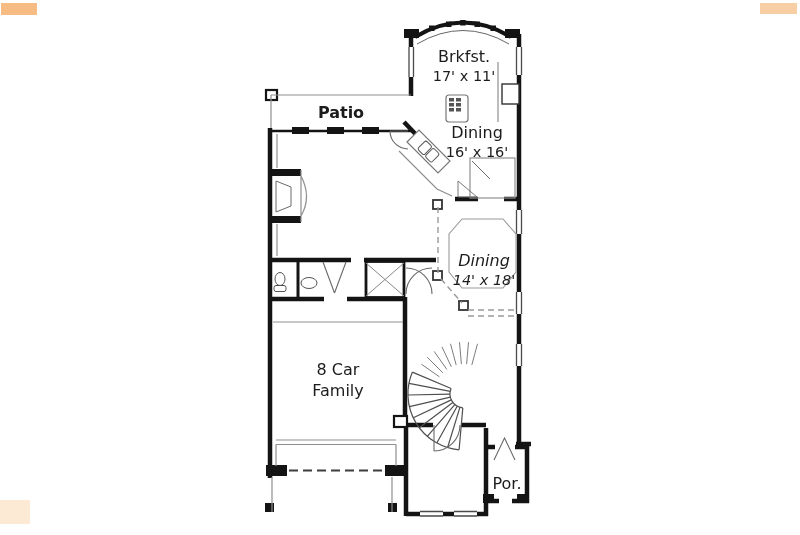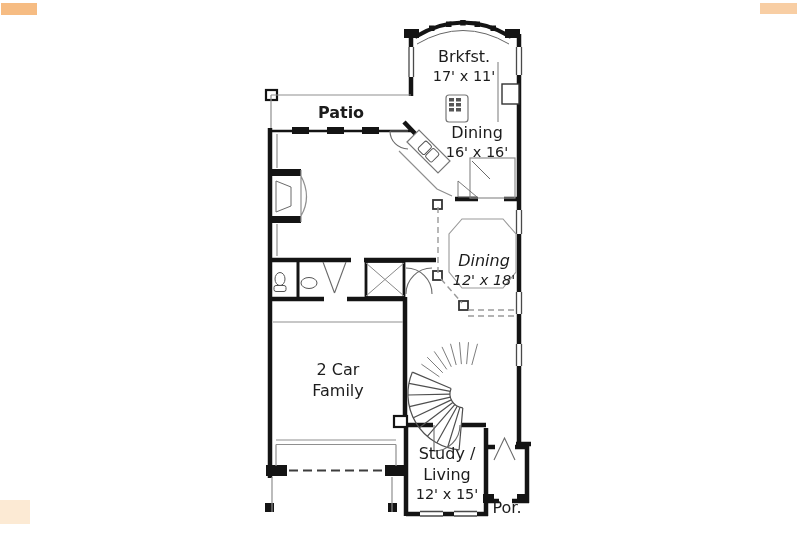--- a/index.html
+++ b/index.html
@@ -201,31 +201,26 @@
   </div>
 
   <div class="room-label" style="left:477px;top:142px;">
     <div class="nm">Dining</div>
     <div class="dm">16' x 16'</div>
   </div>
 
 
   <div class="room-label" style="left:484px;top:270px;font-style:italic;">
     <div class="nm">Dining</div>
-    <div class="dm">12' x 18'</div>
+    <div class="dm">14' x 18'</div>
   </div>
 
   <div class="room-label" style="left:338px;top:380px;">
-    <div class="nm">2 Car</div>
+    <div class="nm">8 Car</div>
     <div class="nm">Family</div>
   </div>
 
-  <div class="room-label" style="left:447px;top:474px;">
-    <div class="nm">Study /</div>
-    <div class="nm">Living</div>
-    <div class="dm">12' x 15'</div>
-  </div>
-
-  <div class="room-label" style="left:507px;top:484px;margin-top:24px;">
+
+  <div class="room-label" style="left:507px;top:484px;">
     <div class="nm">Por.</div>
   </div>
 
 </div>
 
 </body></html>

